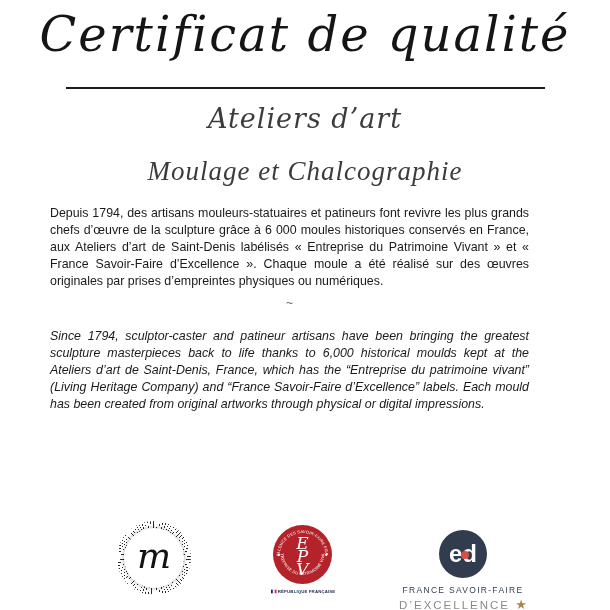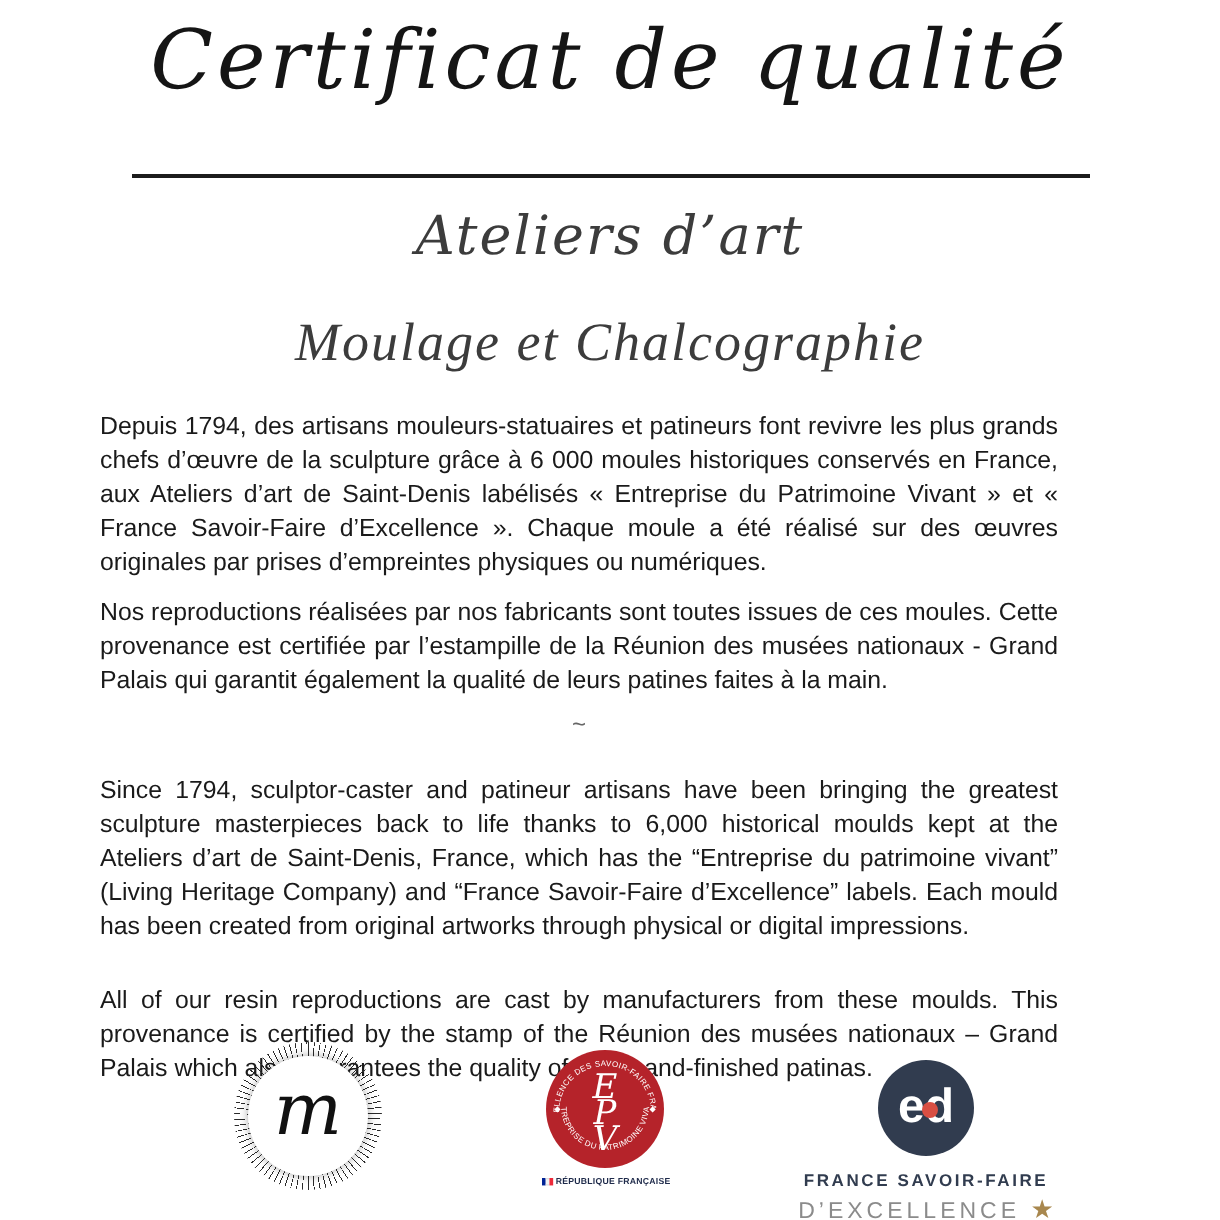--- a/index.html
+++ b/index.html
@@ -2,34 +2,34 @@
 <html><head>
 <meta charset="utf-8">
 <style>
   html,body{margin:0;padding:0;}
   body{
     width:610px;height:610px;background:#ffffff;position:relative;overflow:hidden;
     font-family:"Liberation Sans", sans-serif;color:#1a1a1a;
   }
   .title{
     position:absolute;top:6px;left:0;width:610px;text-align:center;
-    font-family:"DejaVu Serif", serif;font-style:italic;font-size:41px;
+    font-family:"DejaVu Serif", serif;font-style:italic;font-size:48px;
     letter-spacing:2px;color:#151515;
   }
   .rule{position:absolute;left:66px;top:87px;width:479px;height:2px;background:#1c1c1c;}
   .subtitle{
     position:absolute;left:0;width:610px;text-align:center;
     font-family:"DejaVu Serif", serif;font-style:italic;color:#3c3c3c;
     font-size:27px;letter-spacing:1px;
   }
   .s1{top:103px;}
   .s2{top:156px;font-family:Liberation Serif, serif;}
   .textcol{position:absolute;left:50px;top:205px;width:479px;}
   .textcol p{margin:0 0 8px 0;font-size:12.4px;line-height:17px;text-align:justify;}
-  .textcol p.en{margin-top:20px;}
+  .textcol p.en{font-style:italic;margin-top:20px;}
   .tilde{height:10px;line-height:10px;margin:0 0 8px 0;text-align:center;color:#666;font-size:12px;}
 
   
   .rmn{position:absolute;left:117px;top:521px;width:74px;height:74px;}
   .rmn-burst{
     position:absolute;left:0;top:0;width:74px;height:74px;border-radius:50%;
     background:repeating-conic-gradient(#2a2a2a 0deg 0.7deg, rgba(255,255,255,0) 0.7deg 4.6deg);
     filter:blur(0.3px);
   }
   .rmn-circle{
@@ -61,42 +61,40 @@
   .esd-circle{
     width:48px;height:48px;border-radius:50%;background:#313c4f;margin:0 auto;
     display:flex;align-items:center;justify-content:center;
   }
   .esd-circle .e,.esd-circle .d{
     color:#fff;font-weight:bold;font-size:24px;line-height:24px;
     font-family:"Liberation Sans", sans-serif;
   }
   .esd-dot{width:8px;height:8px;border-radius:50%;background:#d94f43;margin:2px -7px 0 -1px;position:relative;z-index:1;}
   .esd-line1{
-    margin-top:7px;font-size:8.5px;font-weight:bold;color:#313c4f;letter-spacing:1.3px;white-space:nowrap;
+    margin-top:7px;font-size:8.5px;font-weight:normal;color:#313c4f;letter-spacing:1.3px;white-space:nowrap;
   }
   .esd-line2{
     margin-top:2px;font-size:11.5px;color:#8b8b8b;letter-spacing:2px;white-space:nowrap;
   }
   .esd-star{color:#a8874e;font-size:13px;letter-spacing:0;}
 </style>
 </head>
 <body>
 
 <div class="title">Certificat de qualité</div>
 <div class="rule"></div>
 
 <div class="subtitle s1">Ateliers d’art</div>
 <div class="subtitle s2">Moulage et Chalcographie</div>
 
 <div class="textcol">
   <p class="fr">Depuis 1794, des artisans mouleurs-statuaires et patineurs font revivre les plus grands chefs d’œuvre de la sculpture grâce à 6 000 moules historiques conservés en France, aux Ateliers d’art de Saint-Denis labélisés « Entreprise du Patrimoine Vivant » et « France Savoir-Faire d’Excellence ». Chaque moule a été réalisé sur des œuvres originales par prises d’empreintes physiques ou numériques.</p>
-  <p class="fr">Nos reproductions réalisées par nos fabricants sont toutes issues de ces moules. Cette provenance est certifiée par l’estampille de la Réunion des musées nationaux - Grand Palais qui garantit également la qualité de leurs patines faites à la main.</p>
   <div class="tilde">~</div>
   <p class="en">Since 1794, sculptor-caster and patineur artisans have been bringing the greatest sculpture masterpieces back to life thanks to 6,000 historical moulds kept at the Ateliers d’art de Saint-Denis, France, which has the “Entreprise du patrimoine vivant” (Living Heritage Company) and “France Savoir-Faire d’Excellence” labels. Each mould has been created from original artworks through physical or digital impressions.</p>
-  <p class="en">All of our resin reproductions are cast by manufacturers from these moulds. This provenance is certified by the stamp of the Réunion des musées nationaux – Grand Palais which also guarantees the quality of their hand-finished patinas.</p>
 </div>
 
 <div class="rmn">
   <div class="rmn-burst"></div>
   <div class="rmn-circle">
     <span>m</span>
   </div>
 </div>
 
 <div class="epv">

